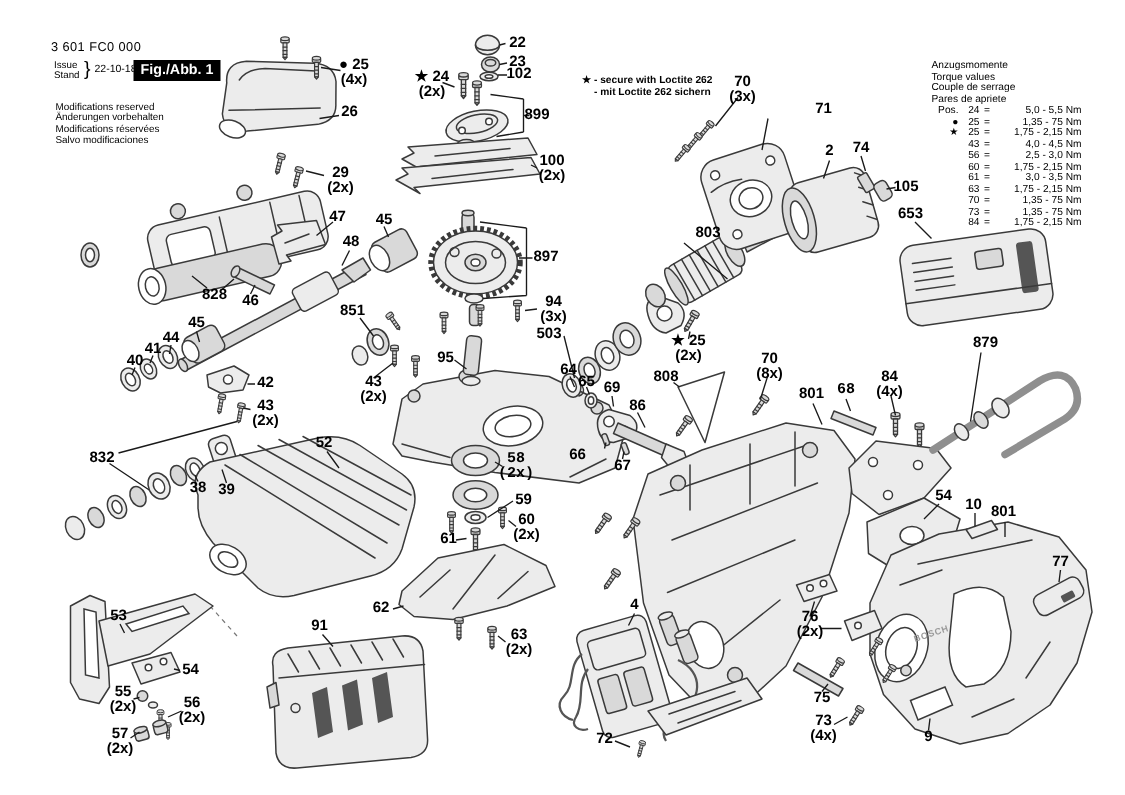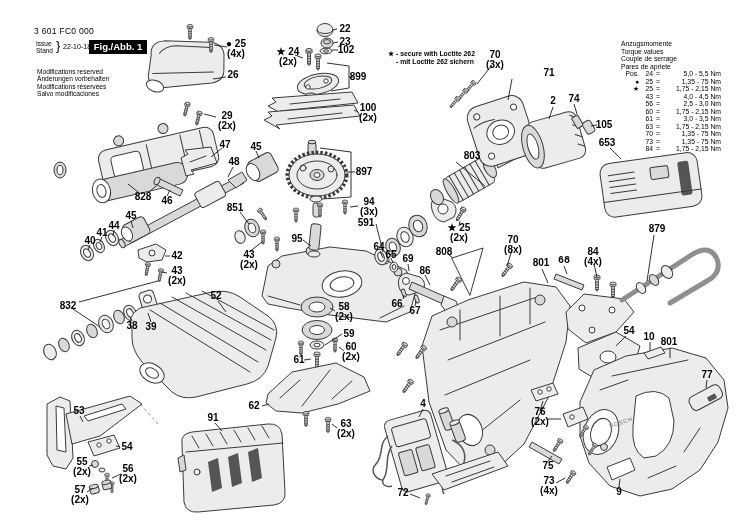--- a/index.html
+++ b/index.html
@@ -549,21 +549,21 @@
           <div>851</div>
         </div>
         <div class="callout" style="left: 364px; top: 172px;">
           <div>897</div>
         </div>
         <div class="callout" style="left: 369px; top: 207px;">
           <div>94</div>
           <div>(3x)</div>
         </div>
         <div class="callout" style="left: 366px; top: 223px;">
-          <div>591</div>
+          <div>503</div>
         </div>
         <div class="callout" style="left: 459px; top: 233px;">
           <div>★ 25</div>
           <div>(2x)</div>
         </div>
         <div class="callout" style="left: 444px; top: 252px;">
           <div>808</div>
         </div>
         <div class="callout" style="left: 131px; top: 216px;">
           <div>45</div>
@@ -596,21 +596,21 @@
         </div>
         <div class="callout" style="left: 132px; top: 326px;">
           <div>38</div>
         </div>
         <div class="callout" style="left: 151px; top: 327px;">
           <div>39</div>
         </div>
         <div class="callout" style="left: 216px; top: 296px;">
           <div>52</div>
         </div>
-        <div class="callout" style="left: 344px; top: 312px;">
+        <div class="callout" style="left: 344px; top: 312px; font-family: Liberation Mono, monospace;">
           <div>58</div>
           <div>(2x)</div>
         </div>
         <div class="callout" style="left: 349px; top: 334px;">
           <div>59</div>
         </div>
         <div class="callout" style="left: 351px; top: 352px;">
           <div>60</div>
           <div>(2x)</div>
         </div>
@@ -629,21 +629,21 @@
         </div>
         <div class="callout" style="left: 391px; top: 255px;">
           <div>65</div>
         </div>
         <div class="callout" style="left: 408px; top: 259px; text-align: center;">
           <div>69</div>
         </div>
         <div class="callout" style="left: 425px; top: 271px;">
           <div>86</div>
         </div>
-        <div class="callout" style="left: 397px; top: 304px;">
+        <div class="callout" style="left: 385px; top: 304px;">
           <div>66</div>
         </div>
         <div class="callout" style="left: 415px; top: 311px;">
           <div>67</div>
         </div>
         <div class="callout" style="left: 513px; top: 245px;">
           <div>70</div>
           <div>(8x)</div>
         </div>
         <div class="callout" style="left: 541px; top: 263px;">

